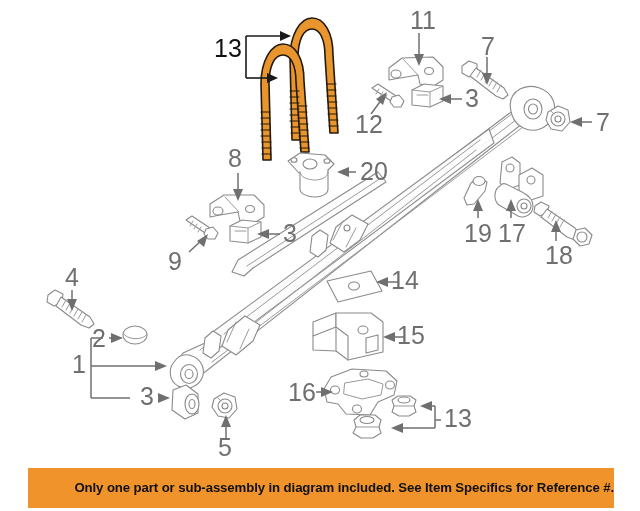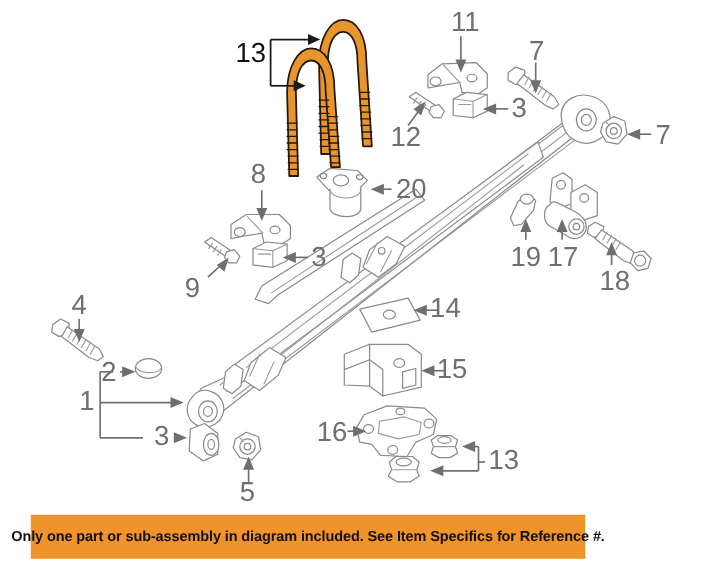--- a/index.html
+++ b/index.html
@@ -89,27 +89,27 @@
     font-size: 25px;
     fill: #111111;
     dominant-baseline: middle;
   }
 
   
   #disclaimer-banner {
     position: absolute;
     left: 28px;
     top: 468px;
-    width: 504px;
+    width: 586px;
     height: 40px;
     background: #f0932a;
     box-sizing: border-box;
     display: flex;
     flex-direction: column;
-    align-items: center;
+    align-items: flex-end;
     justify-content: center;
     line-height: 1.28;
   }
   #disclaimer-banner .banner-line {
     font-family: "Liberation Sans", sans-serif;
     font-size: 13.2px;
     font-weight: bold;
     color: #111111;
     white-space: nowrap;
     letter-spacing: -0.1px;

